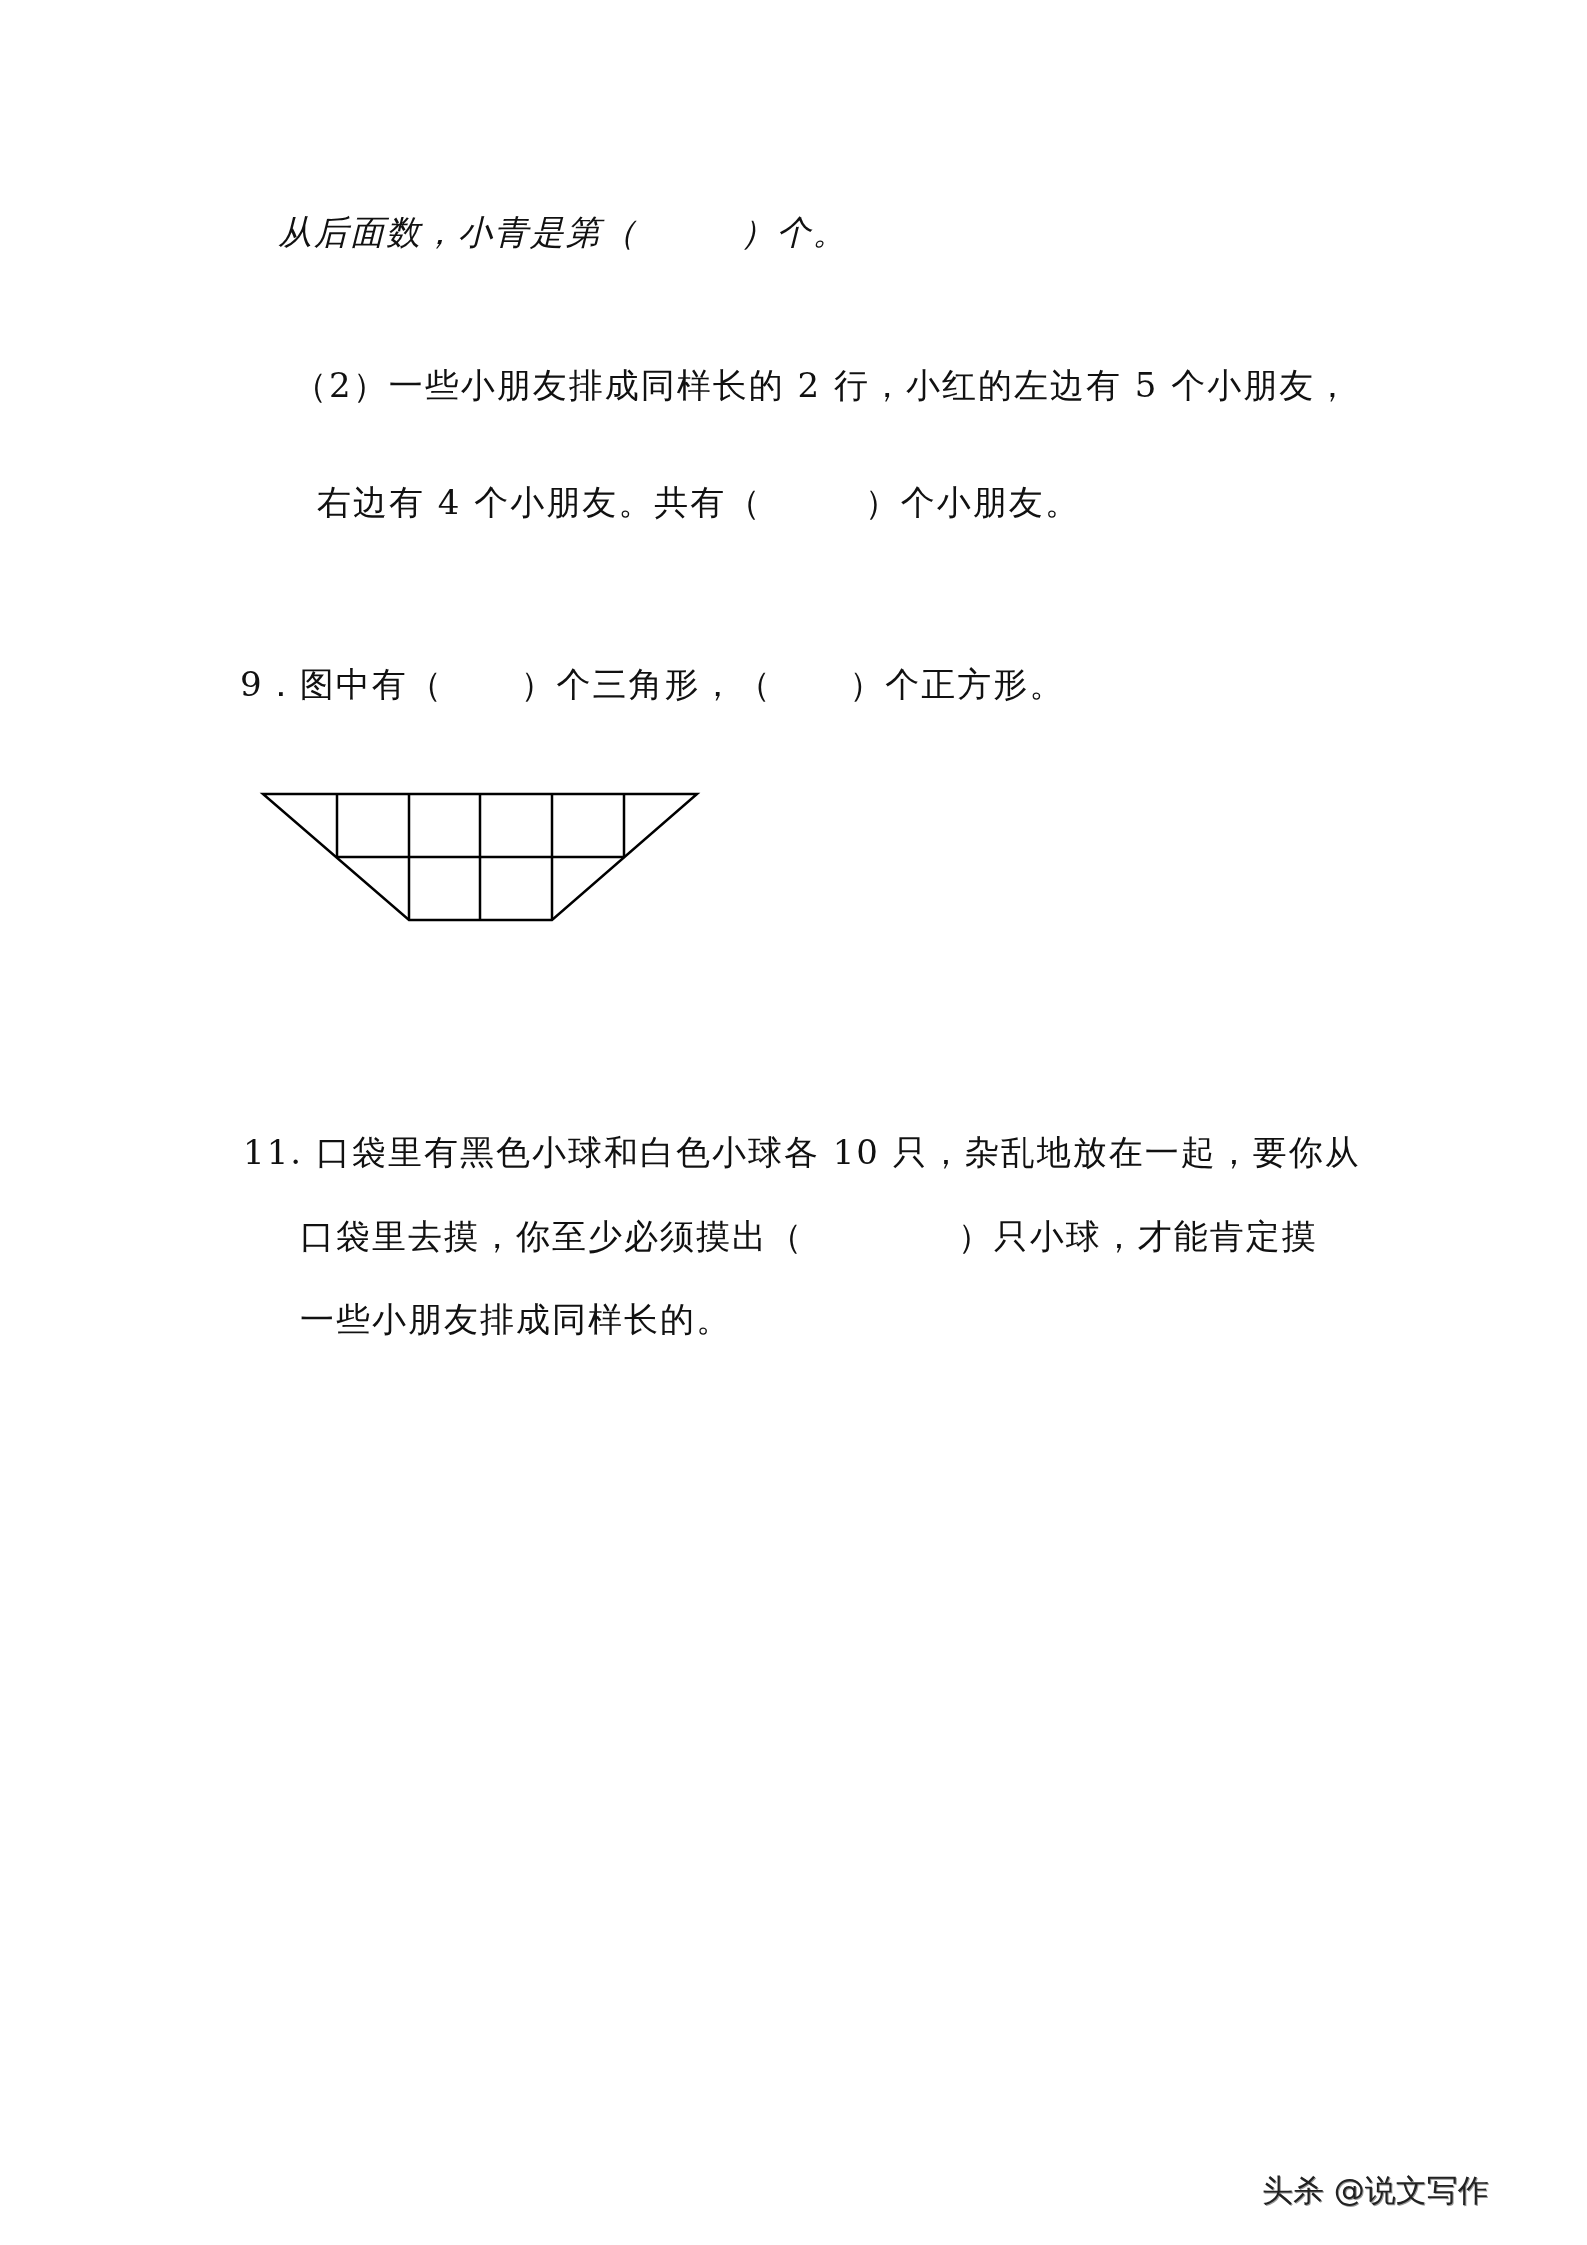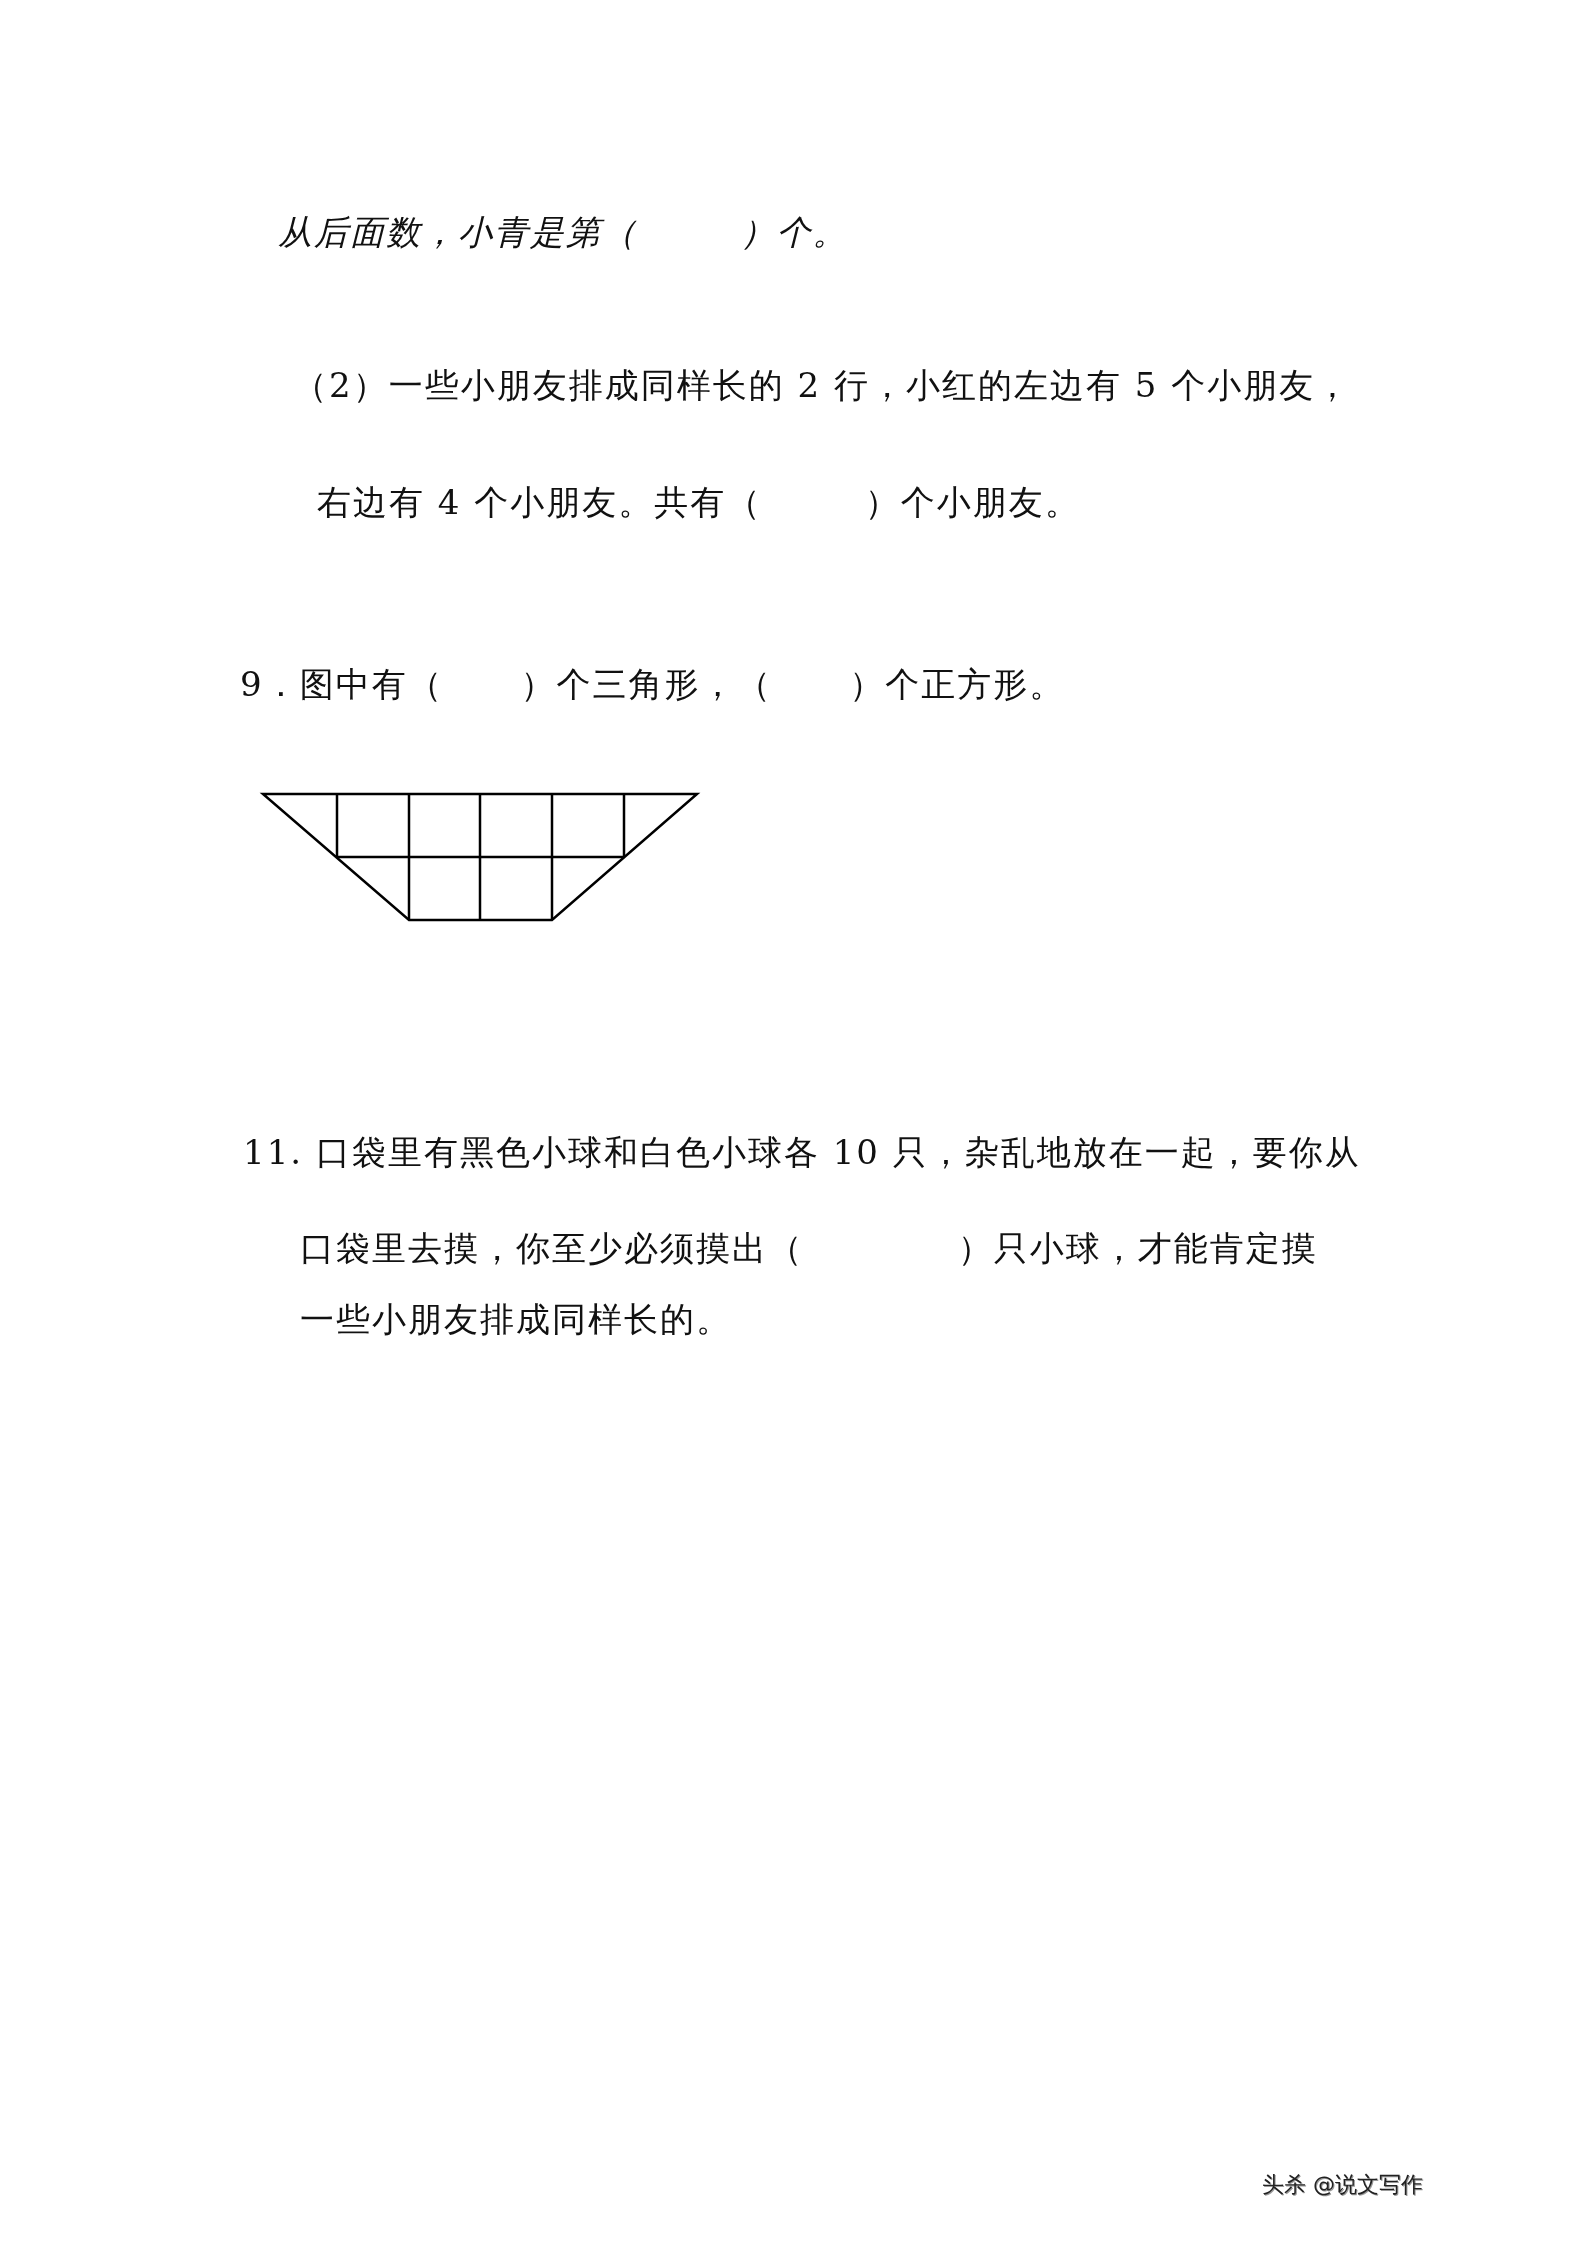--- a/index.html
+++ b/index.html
@@ -1,20 +1,20 @@
 <!DOCTYPE html>
 <html><head>
 <meta charset="utf-8">
 <style>
   html, body { margin:0; padding:0; background:#ffffff; }
   body { width:1587px; height:2245px; position:relative; overflow:hidden;
          font-family: "DejaVu Serif", "Liberation Serif", serif; color:#111; }
   .line { position:absolute; white-space:pre; font-size:34px; line-height:40px; letter-spacing:2px; }
   .watermark { position:absolute; left:1262px; top:2170px; font-family:"DejaVu Sans","Liberation Sans",sans-serif;
-               font-size:22px; color:#222; white-space:pre; text-shadow:1px 1px 0 #999; }
+               font-size:31px; color:#222; white-space:pre; text-shadow:1px 1px 0 #999; }
   svg.figure { position:absolute; left:0; top:0; }
 </style>
 </head>
 <body>
 
 <div class="line" style="left:278px; top:212px;font-style:italic;">从后面数，小青是第（        ）个。</div>
 <div class="line" style="left:293px; top:365px;">（2）一些小朋友排成同样长的 2 行，小红的左边有 5 个小朋友，</div>
 <div class="line" style="left:317px; top:482px;">右边有 4 个小朋友。共有（        ）个小朋友。</div>
 <div class="line" style="left:240px; top:664px;">9．图中有（      ）个三角形，（      ）个正方形。</div>
 
@@ -28,16 +28,16 @@
     <line x1="337" y1="794" x2="337" y2="857"></line>
     <line x1="624" y1="794" x2="624" y2="857"></line>
 
     <line x1="409" y1="794" x2="409" y2="920"></line>
     <line x1="480" y1="794" x2="480" y2="920"></line>
     <line x1="552" y1="794" x2="552" y2="920"></line>
   </g>
 </svg>
 
 <div class="line" style="left:243px; top:1132px;">11. 口袋里有黑色小球和白色小球各 10 只，杂乱地放在一起，要你从</div>
-<div class="line" style="left:300px; top:1216px;margin-top:12px;">口袋里去摸，你至少必须摸出（            ）只小球，才能肯定摸</div>
+<div class="line" style="left:300px; top:1216px;">口袋里去摸，你至少必须摸出（            ）只小球，才能肯定摸</div>
 <div class="line" style="left:300px; top:1299px;">一些小朋友排成同样长的。</div>
 
 <div class="watermark">头杀 @说文写作</div>
 
 </body></html>

